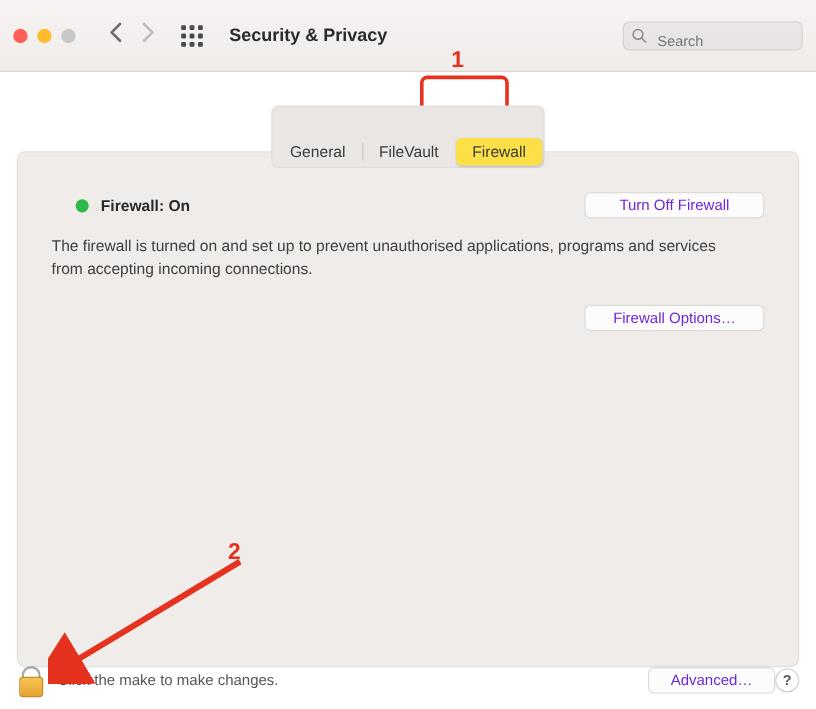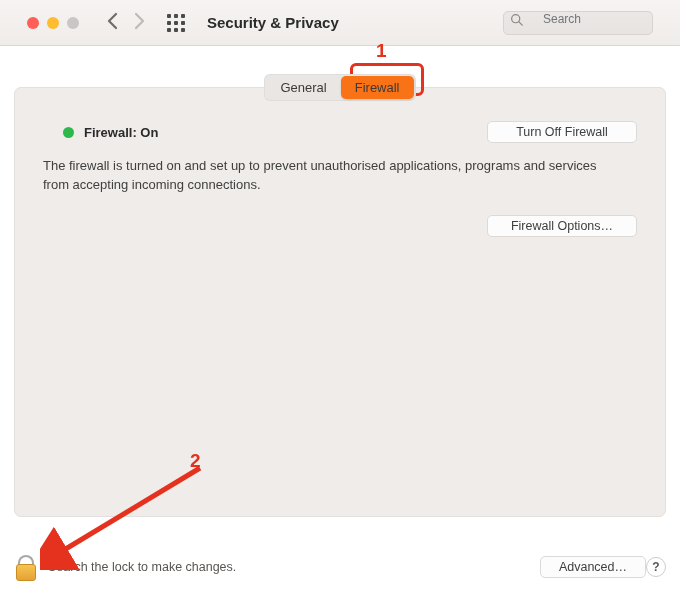--- a/index.html
+++ b/index.html
@@ -1,74 +1,75 @@
 <!DOCTYPE html>
 <html><head>
 <meta charset="utf-8">
 <style>
   * { box-sizing: border-box; margin: 0; padding: 0; }
   html, body { width: 680px; height: 591px; font-family: -apple-system, "Helvetica Neue", Arial, sans-serif; background: #fff; }
   
   .titlebar {
-    height: 46px;
+    height: 60px;
     background: linear-gradient(#f6f3f2, #efecea);
     border-bottom: 1px solid #d9d6d4;
     display: flex;
     align-items: center;
-    padding: 0 27px;
+    padding: 0 11px;
     gap: 8px;
   }
   .traffic { display:flex; gap:8px; }
   .traffic span { width:12px; height:12px; border-radius:50%; display:block; }
   .tl-close { background:#ff5f57; }
   .tl-min   { background:#febc2e; }
   .tl-max   { background:#c9c7c5; }
   .nav { display:flex; gap:10px; margin-left:18px; }
   .nav svg { width:16px; height:20px; }
   .grid-btn { margin-left:12px; display:flex; align-items:center; }
   .grid-btn .g { width:18px; height:18px; display:grid; grid-template-columns:repeat(3,4px); grid-template-rows:repeat(3,4px); gap:3px; }
   .grid-btn .g i { background:#4a4a4a; border-radius:1px; display:block; }
   .title { font-weight:600; font-size:15px; color:#2b2b2b; margin-left:14px; }
-  .search { margin-left:auto; width:150px; height:24px; background:rgba(0,0,0,0.04); border:1px solid #d6d3d1; border-radius:5px; display:flex; align-items:flex-start; padding:0 6px; gap:20px; }
+  .search { margin-left:auto; width:150px; height:24px; background:rgba(0,0,0,0.04); border:1px solid #d6d3d1; border-radius:5px; display:flex; align-items:flex-end; padding:0 6px; gap:9px; }
   .search input { border:none; outline:none; background:transparent; font-size:12px; color:#6a6a6a; width:100%; }
   .search svg { width:13px; height:13px; flex-shrink:0; }
 
   
   .panel-wrap { padding: 28px 14px 0 14px; }
   .tabs-wrap { position:relative; display:flex; justify-content:center; margin-bottom:-14px; z-index:2; }
   .tabs {
     display:flex; background:#e9e6e4; border-radius:6px; padding:2px;
     box-shadow: inset 0 0 0 1px rgba(0,0,0,0.04);
   }
   .tab {
     font-size:13px; color:#3a3a3a; padding:4px 14px; border-radius:5px; cursor:default;
     position:relative;
+    margin-top:25px;
   }
   .tab + .tab::before {
     content:""; position:absolute; left:0; top:4px; bottom:4px; width:1px; background:#cfcbca;
   }
   .tab.active {
-    background:#f97316; box-shadow:0 1px 2px rgba(0,0,0,0.15);
+    background:#fde047; box-shadow:0 1px 2px rgba(0,0,0,0.15);
   }
   .tab.active::before, .tab.active + .tab::before { display:none; }
 
   .panel {
     background:#efecea; border:1px solid #e2dfdd; border-radius:7px;
     padding: 33px 28px 24px 28px;
     min-height: 430px;
     position:relative;
   }
 
   .status-row { display:flex; align-items:center; justify-content:space-between; margin-bottom:14px; }
   .status-left { display:flex; align-items:center; gap:10px;padding-left:20px; }
   .dot { width:11px; height:11px; background:#2db84a; border-radius:50%; }
   .status-text { font-weight:700; font-size:13px; color:#2a2a2a; }
   .mac-btn {
     background:#fdfcfc; border:1px solid #dcd9d7; border-radius:5px;
-    font-size:12.5px; color:#404040; padding:3px 18px; min-width:150px; text-align:center;
+    font-size:12.5px; color:#6d28d9; padding:3px 18px; min-width:150px; text-align:center;
   }
   .desc { font-size:13px; color:#404040; line-height:1.45; max-width:570px; }
 
   .options-row { display:flex; justify-content:flex-end; margin-top:20px; }
 
   
   .footer {
     position:absolute; left:0; right:0; bottom:0;
     display:flex; align-items:center; padding:6px 14px 10px 14px;
     gap:10px;
@@ -136,20 +137,21 @@
     </span>
     <input type="text" placeholder="Search" style="">
   </div>
 </div>
 
 <div class="panel-wrap">
 
   <div class="tabs-wrap">
     <div class="tabs">
       <div class="tab">General</div>
+      <div class="tab">FileVault</div>
       <div class="tab active">Firewall</div>
     </div>
   </div>
 
   <div class="panel">
     <div class="status-row">
       <div class="status-left">
         <span class="dot"></span>
         <span class="status-text">Firewall: On</span>
       </div>
@@ -160,21 +162,21 @@
       <div class="mac-btn">Firewall Options…</div>
     </div>
   </div>
 </div>
 
 <div class="footer">
   <div class="lock">
     <div class="shackle"></div>
     <div class="body"></div>
   </div>
-  <div class="lock-text">Search the lock to make changes.</div>
+  <div class="lock-text">Click the make to make changes.</div>
   <div class="footer-right">
     <div class="mac-btn" style="min-width:100px;">Advanced…</div>
     <div class="help">?</div>
   </div>
 </div>
 
 <div class="callout-box" style="left:350px; top:63px; width:74px; height:33px;"></div>
 <div class="callout-num" style="left:376px; top:40px;">1</div>
 <div class="callout-num" style="left:190px; top:450px;">2</div>
 <svg class="arrow" style="left:40px; top:460px; width:170px; height:110px;" viewBox="0 0 170 110">

